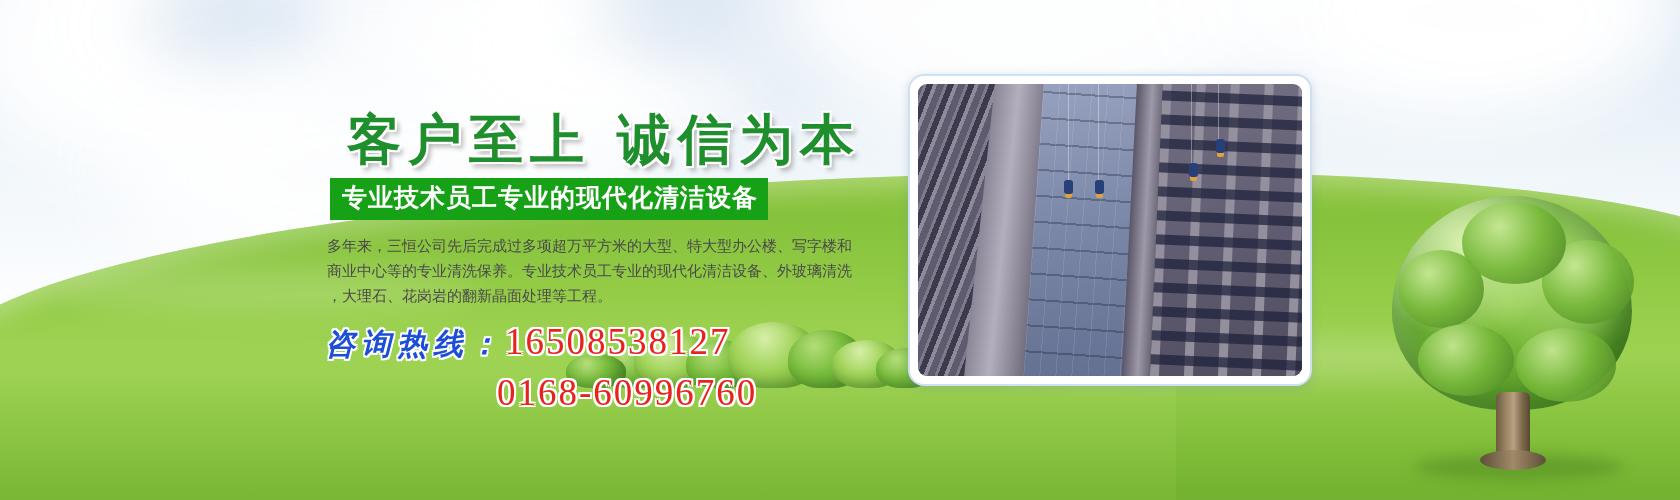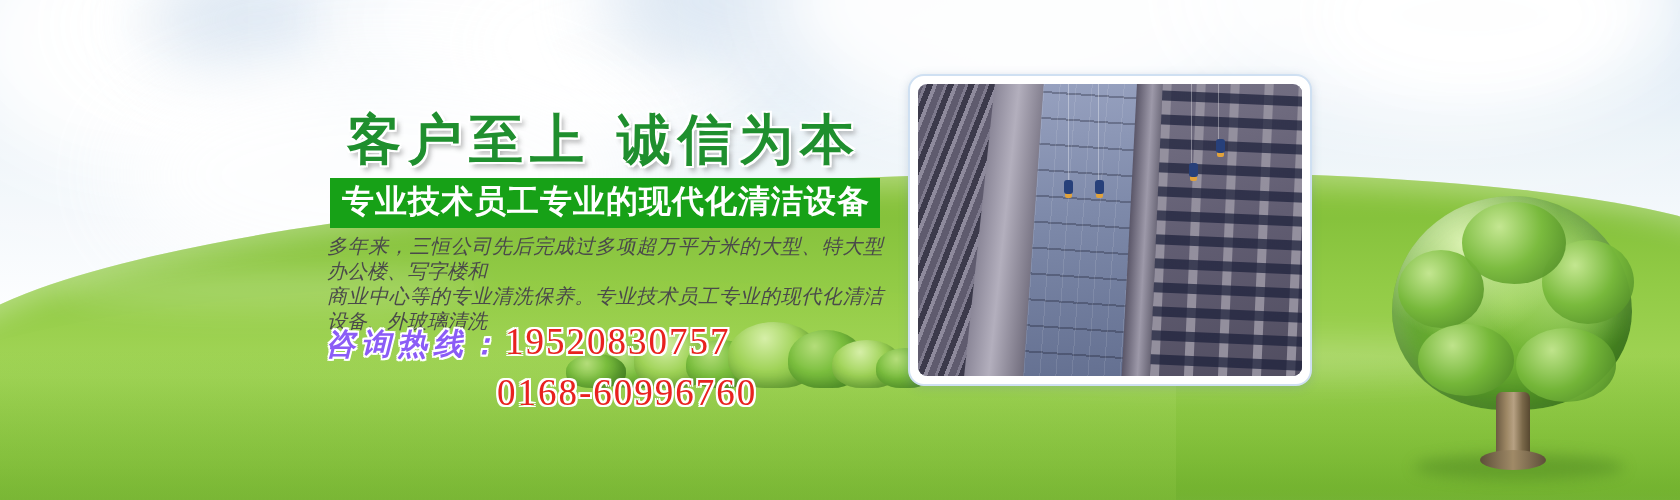--- a/index.html
+++ b/index.html
@@ -107,42 +107,41 @@
   .headline .gap{display:inline-block;width:26px;}
 
   .subbar{
     position:absolute;left:330px;top:178px;
     background:#17a117;
     padding:6px 10px 8px 12px;
     display:inline-block;
   }
   .subbar span{
     font-family:"DejaVu Sans","Liberation Sans",sans-serif;
-    font-size:32px;font-weight:bold;letter-spacing:1px;
+    font-size:25px;font-weight:bold;letter-spacing:1px;
     color:#ffffff;white-space:nowrap;line-height:1.12;
   }
 
   .para{
     position:absolute;left:327px;top:234px;width:556px;
     font-family:"DejaVu Sans","Liberation Sans",sans-serif;
-    font-size:20px;line-height:25px;color:#4a4a4a;
+    font-size:15px;line-height:25px;color:#4a4a4a;
     text-align:justify;
-    font-style:italic;
   }
   .para p{margin:0;}
 
   .phone{
     position:absolute;left:325px;top:320px;width:470px;
     font-family:"Liberation Serif","DejaVu Serif",serif;
   }
   .phone .row{white-space:nowrap;line-height:44px;}
   .phone .label{
     font-family:"DejaVu Serif","Liberation Serif",serif;
     font-size:30px;font-weight:bold;font-style:italic;letter-spacing:6px;
-    color:#8b5cf6;
+    color:#1d4ed8;
     text-shadow:
       1.6px 0 0 #fff,-1.6px 0 0 #fff,0 1.6px 0 #fff,0 -1.6px 0 #fff,
       1.6px 1.6px 0 #fff,-1.6px 1.6px 0 #fff,1.6px -1.6px 0 #fff,-1.6px -1.6px 0 #fff;
   }
   .phone .num{
     font-family:"Liberation Serif","DejaVu Serif",serif;
     font-size:37px;font-weight:normal;letter-spacing:2px;
     color:#e8221f;
     text-shadow:
       2px 0 0 #fff,-2px 0 0 #fff,0 2px 0 #fff,0 -2px 0 #fff,
@@ -287,21 +286,22 @@
 
     <div class="headline"><span>客户至上</span><span class="gap"></span><span>诚信为本</span></div>
 
     <div class="subbar">
       <span>专业技术员工专业的现代化清洁设备</span>
     </div>
 
     <div class="para">
       <p>多年来，三恒公司先后完成过多项超万平方米的大型、特大型办公楼、写字楼和</p>
       <p>商业中心等的专业清洗保养。专业技术员工专业的现代化清洁设备、外玻璃清洗</p>
+      <p>，大理石、花岗岩的翻新晶面处理等工程。</p>
     </div>
 
     <div class="phone">
-      <div class="row"><span class="label">咨询热线：</span><span class="num">19520830757</span></div>
+      <div class="row"><span class="label">咨询热线：</span><span class="num">16508538127</span></div>
       <div class="row row2"><span class="num">0168-60996760</span></div>
     </div>
 
   </div>
 </div>
 
 </body></html>

